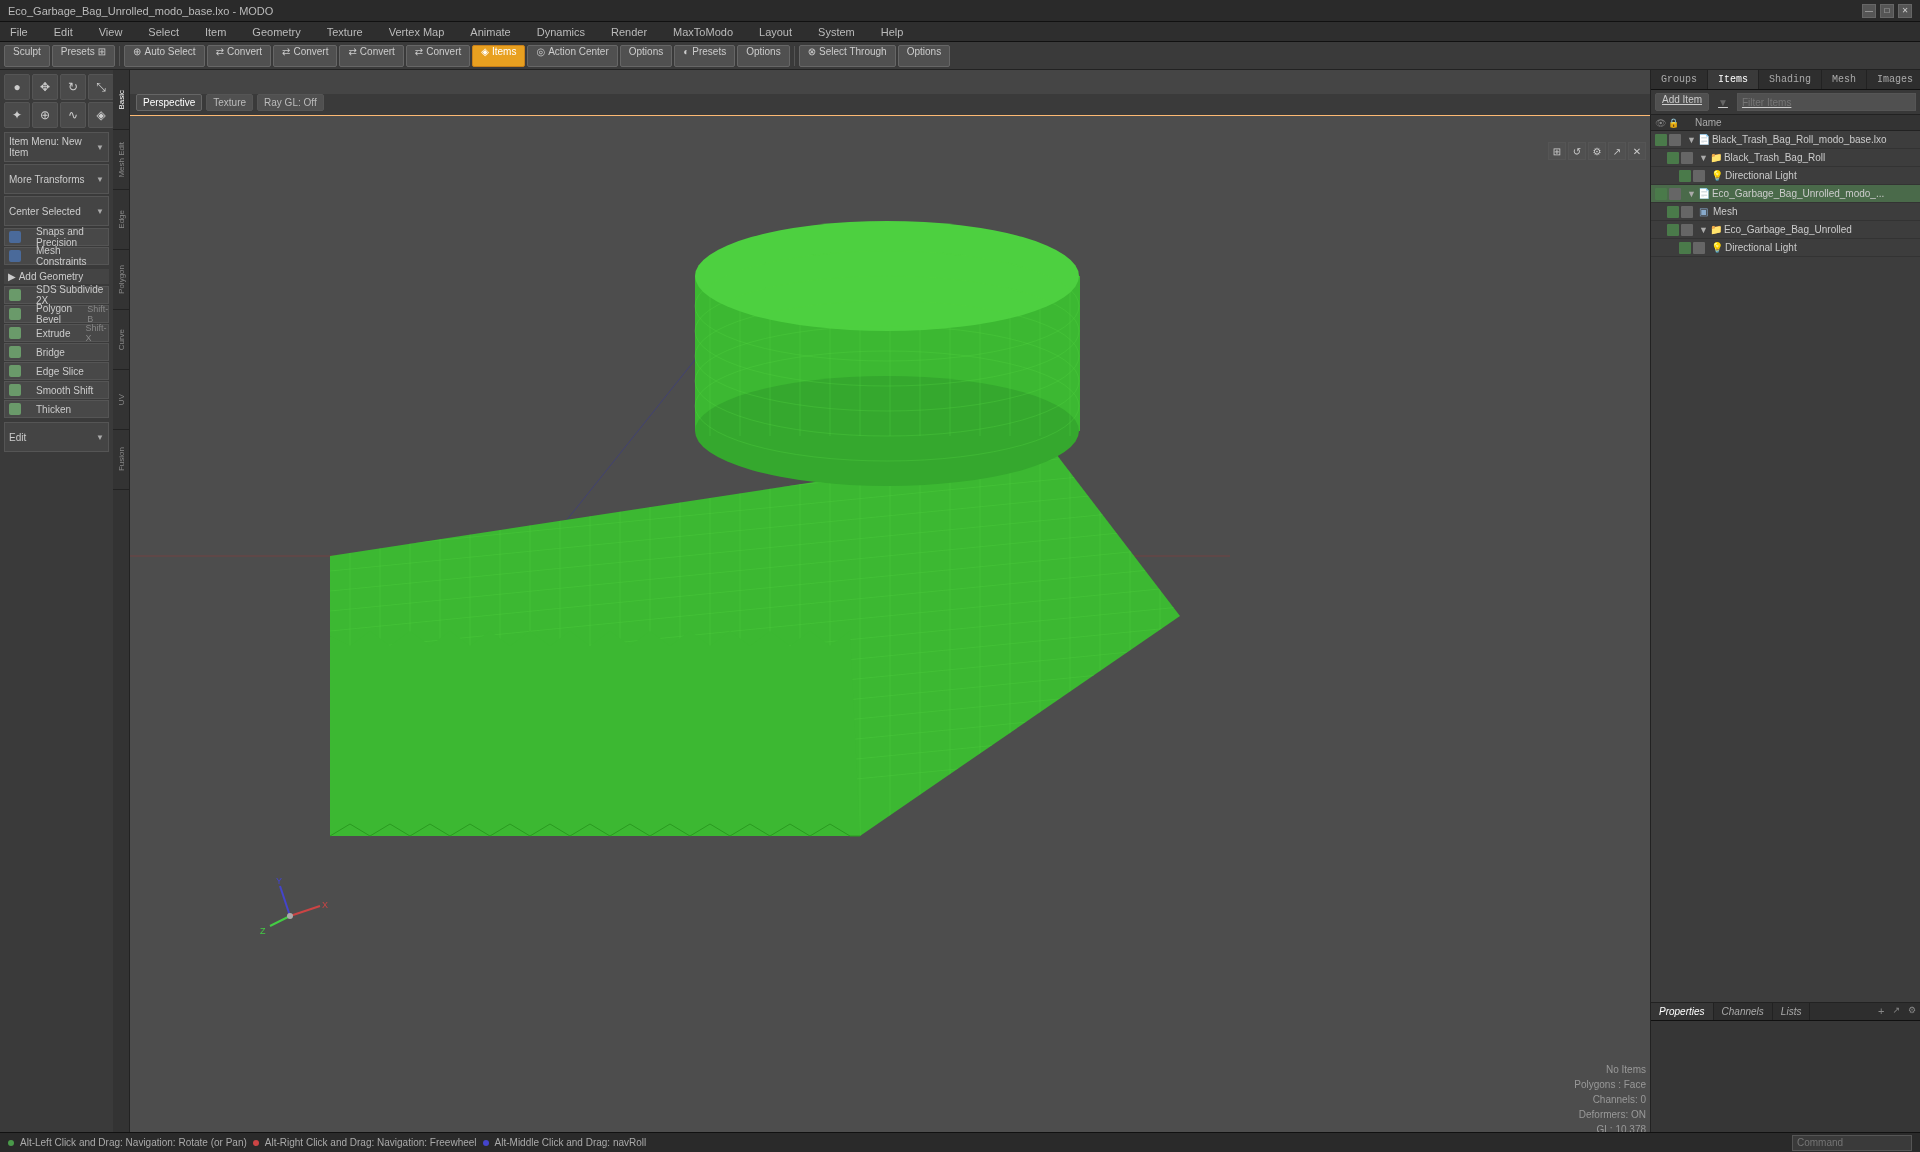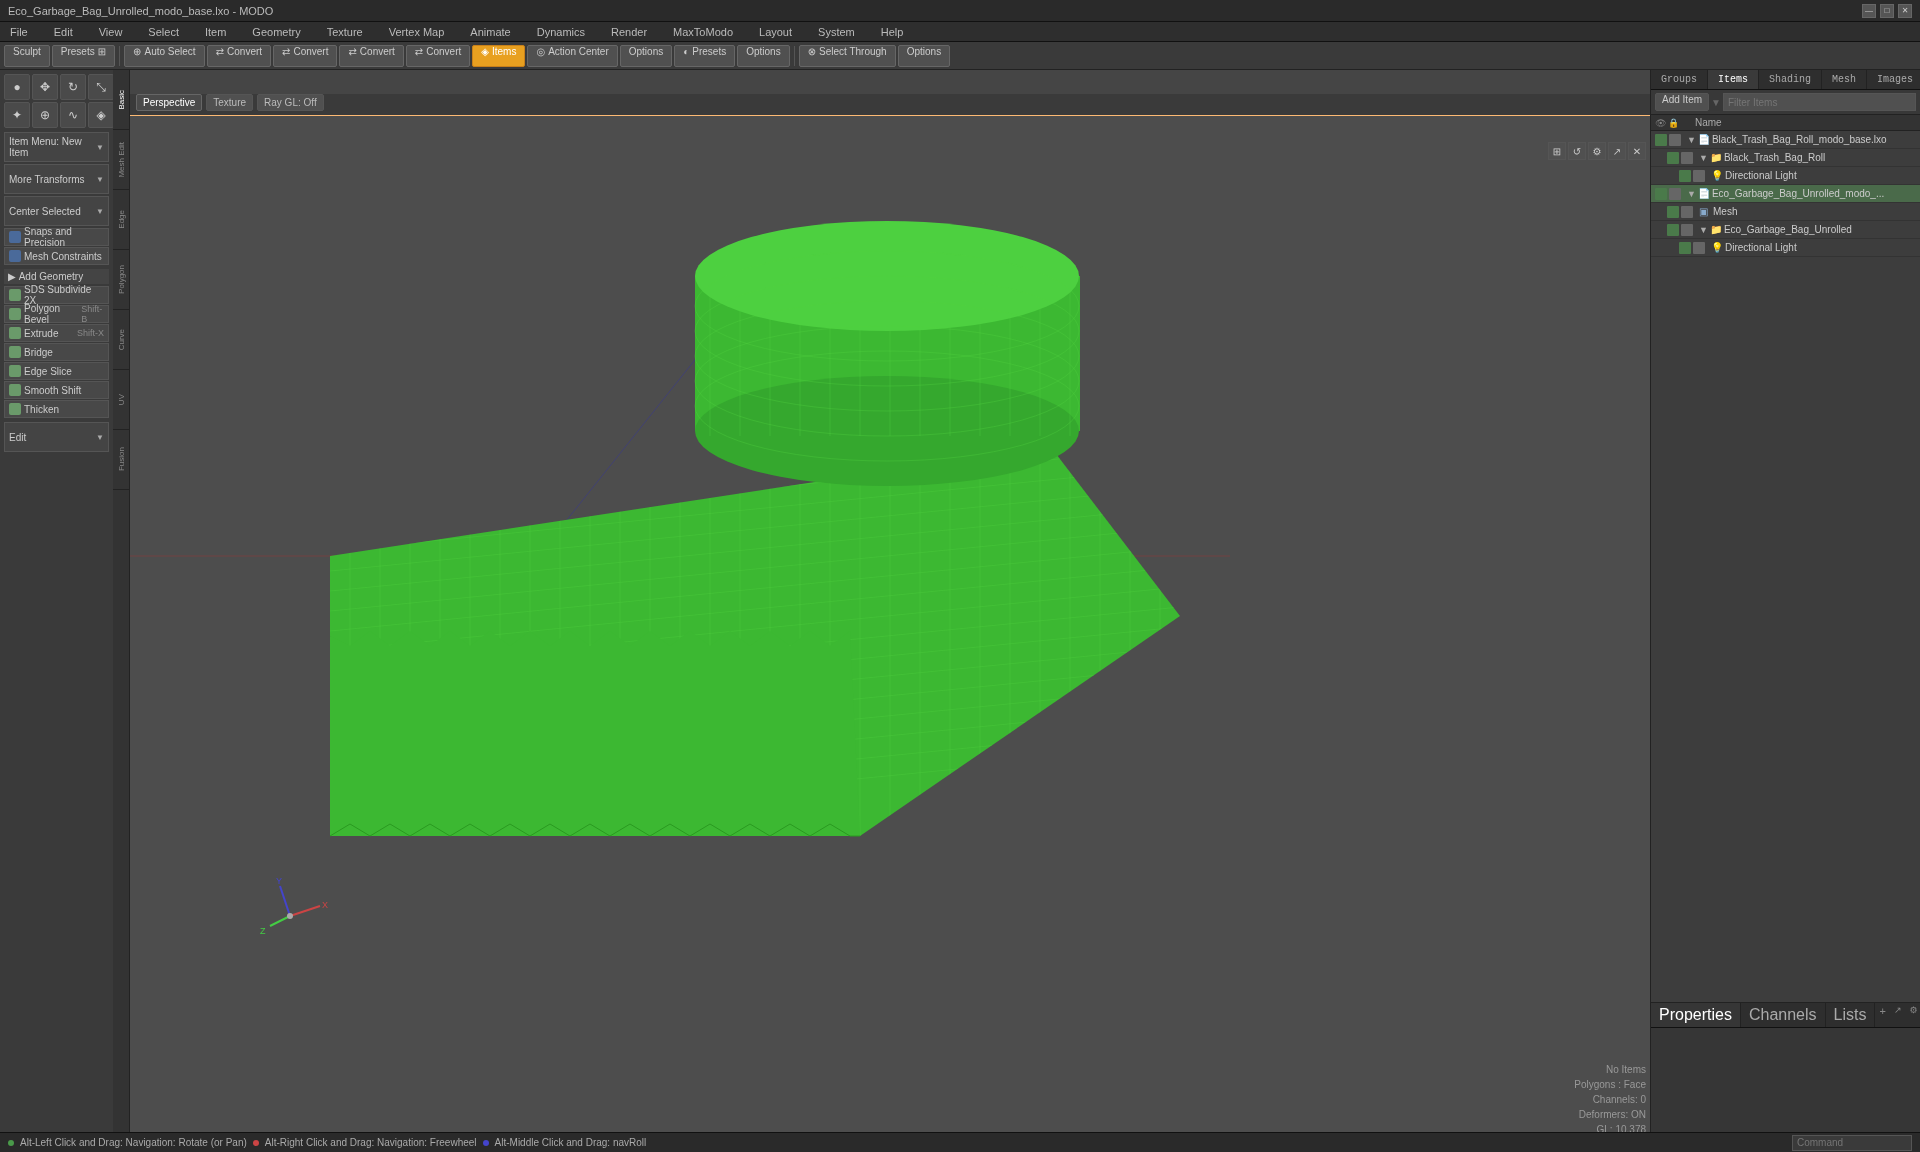--- a/index.html
+++ b/index.html
@@ -142,21 +142,21 @@
       align-items: center;
       width: 100%;
       height: 18px;
       padding: 1px 4px;
       background: #484848;
       border: 1px solid #555;
       color: #ccc;
       font-size: 10px;
       cursor: pointer;
       margin-bottom: 1px;
-      gap: 3px;
+      gap: 15px;
     }
     .tool-btn .shortcut { margin-left: auto; color: #888; font-size: 9px; }
 
     .tool-btn-icon {
       width: 12px; height: 12px;
       background: #6a9a6a;
       border-radius: 2px;
       flex-shrink: 0;
     }
     .tool-btn-icon.blue { background: #4a6a9a; }
@@ -230,21 +230,22 @@
     .right-tab-spacer { flex: 1; }
     .right-tab-icons { display: flex; align-items: center; padding: 0 4px; gap: 3px; }
     .right-tab-icon { color: #888; font-size: 11px; cursor: pointer; }
 
     .right-toolbar {
       display: flex;
       align-items: center;
       padding: 3px 4px;
       background: #383838;
       border-bottom: 1px solid #222;
-      gap: 2px;
+      gap: 9px;
+      text-decoration: underline;
     }
     .right-toolbar-btn {
       height: 18px;
       padding: 0 6px;
       background: #505050;
       border: 1px solid #555;
       color: #ccc;
       font-size: 10px;
       cursor: pointer;
       border-radius: 2px;
@@ -307,23 +308,24 @@
       flex-direction: column;
     }
     .right-bottom-tabs {
       display: flex;
       background: #2e2e2e;
       border-bottom: 1px solid #111;
     }
     .rb-tab {
       padding: 3px 8px;
       color: #aaa;
-      font-size: 16px;
+      font-size: 10px;
       cursor: pointer;
       border-right: 1px solid #222;
+      font-style: italic;
     }
     .rb-tab.active { background: #363636; color: #fff; }
 
     .status-bar {
       height: 20px;
       background: #2a2a2a;
       display: flex;
       align-items: center;
       padding: 0 8px;
       border-top: 1px solid #111;

